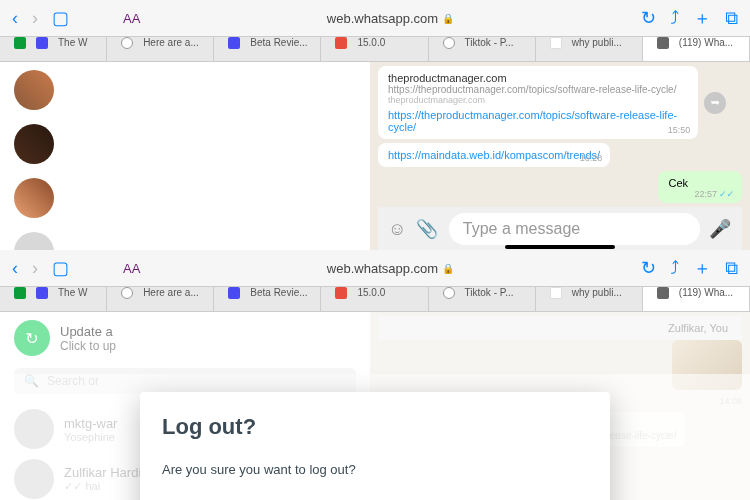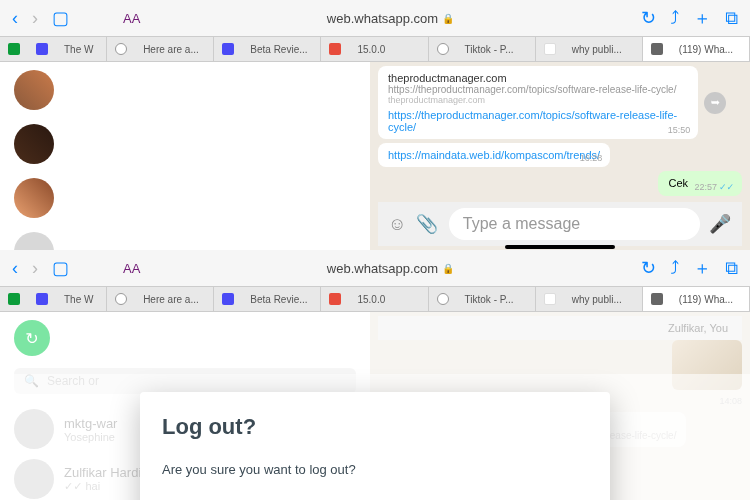--- a/index.html
+++ b/index.html
@@ -7,21 +7,21 @@
 .screenshot{width:750px;height:250px;position:relative;background:#fff}
 .browser-bar{height:36px;display:flex;align-items:center;padding:0 12px;gap:14px;background:#f6f6f6}
 .nav-arrow{color:#0a84ff;font-size:18px;cursor:pointer}
 .nav-arrow.dis{color:#bbb}
 .book{color:#0a84ff;font-size:18px}
 .aa{font-size:13px;color:#701a75;margin-left:40px}
 .url-bar{flex:1;text-align:center;color:#444;font-size:13px;display:flex;align-items:center;justify-content:center;gap:4px}
 .lock{font-size:10px}
 .toolbar-icon{color:#0a84ff;font-size:18px;cursor:pointer}
 .tabs{height:26px;display:flex;background:#e8e8e8;border-top:1px solid #ccc;border-bottom:1px solid #ccc;font-size:10px;color:#555}
-.tab{flex:1;display:flex;align-items:center;padding:0 8px;border-right:1px solid #ccc;gap:16px;overflow:hidden;white-space:nowrap;text-overflow:ellipsis;cursor:pointer}
+.tab{flex:1;display:flex;align-items:flex-start;padding:0 14px;border-right:1px solid #ccc;gap:10px;overflow:hidden;white-space:nowrap;text-overflow:ellipsis;cursor:pointer}
 .tab.active{background:#fff}
 .tab-favicon{width:12px;height:12px;background:#4a4af5;border-radius:2px;flex-shrink:0}
 .tab-favicon.tc{background:#0b9c3a}
 .tab-favicon.red{background:#e74c3c}
 .tab-favicon.g{background:#fff;border:1px solid #ddd}
 .tab-favicon.x{background:#666}
 .tab-favicon.circ{background:#fff;border:1px solid #999;border-radius:50%}
 .content{display:flex;height:188px;overflow:hidden}
 .sidebar{width:370px;background:#fff;padding:8px 0}
 .avatar{width:40px;height:40px;border-radius:50%;background:#888;margin:0 0 14px 14px;display:block}
@@ -30,21 +30,21 @@
 .avatar.a3{background:linear-gradient(45deg,#e8a070,#8b4a2a)}
 .avatar.a4{background:#d8d8d8}
 .chat{flex:1;background:#efeae2;position:relative;padding:4px 8px;display:flex;flex-direction:column}
 .msg{background:#fff;border-radius:8px;padding:6px 10px;margin-bottom:4px;max-width:88%;font-size:11px;position:relative;align-self:flex-start}
 .msg-title{color:#333;font-weight:500}
 .msg-url{color:#999;font-size:10px;word-break:break-all}
 .msg-host{color:#bbb;font-size:9px}
 .msg-link{color:#2196f3}
 .msg-time{position:absolute;right:8px;bottom:4px;font-size:9px;color:#aaa}
 .fwd{position:absolute;right:-28px;top:50%;transform:translateY(-50%);width:22px;height:22px;background:#c8c8c8;border-radius:50%;display:flex;align-items:center;justify-content:center;color:#fff;font-size:11px}
-.msg-out{align-self:flex-end;background:#d9fdd3;padding:6px 54px 7px 10px}
+.msg-out{align-self:flex-end;background:#d9fdd3;padding:6px 54px 14px 10px}
 .checks{color:#53bdeb;font-size:9px;margin-left:2px}
 .composer{background:#f0f0f0;padding:6px 10px;display:flex;align-items:center;gap:10px;margin-top:auto}
 .comp-icon{color:#8e8e8e;font-size:18px;cursor:pointer}
 .comp-input{flex:1;background:#fff;border-radius:18px;padding:7px 14px;color:#999;font-size:16px}
 .home-ind{position:absolute;bottom:1px;left:50%;transform:translateX(-50%);width:110px;height:4px;background:#000;border-radius:2px}
 .s2 .content{position:relative}
 .s2 .overlay{position:absolute;inset:62px 0 0 0;background:rgba(255,255,255,0.6);z-index:5}
 .s2 .sidebar{filter:opacity(0.6)}
 .s2 .chat{filter:opacity(0.5)}
 .sidebar-items{padding:0 14px}
@@ -198,20 +198,24 @@
     <div class="tab active">
         <span class="tab-favicon x"></span>
         <span>(119) Wha...</span>
       </div>
   </div>
   <div class="content">
     <div class="sidebar">
       <div class="sidebar-items">
         <div class="update-row">
           <div class="upd-icon">↻</div>
+          <div>
+            <div class="upd-title">Update a</div>
+            <div class="upd-text">Click to up</div>
+          </div>
         </div>
         <div class="search-row">
           <span>🔍</span>
           <span>Search or</span>
         </div>
         <div class="chat-row">
           <div class="chat-av"></div>
           <div class="chat-info">
             <div class="chat-name">mktg-war</div>
             <div class="chat-sub">Yosephine</div>

